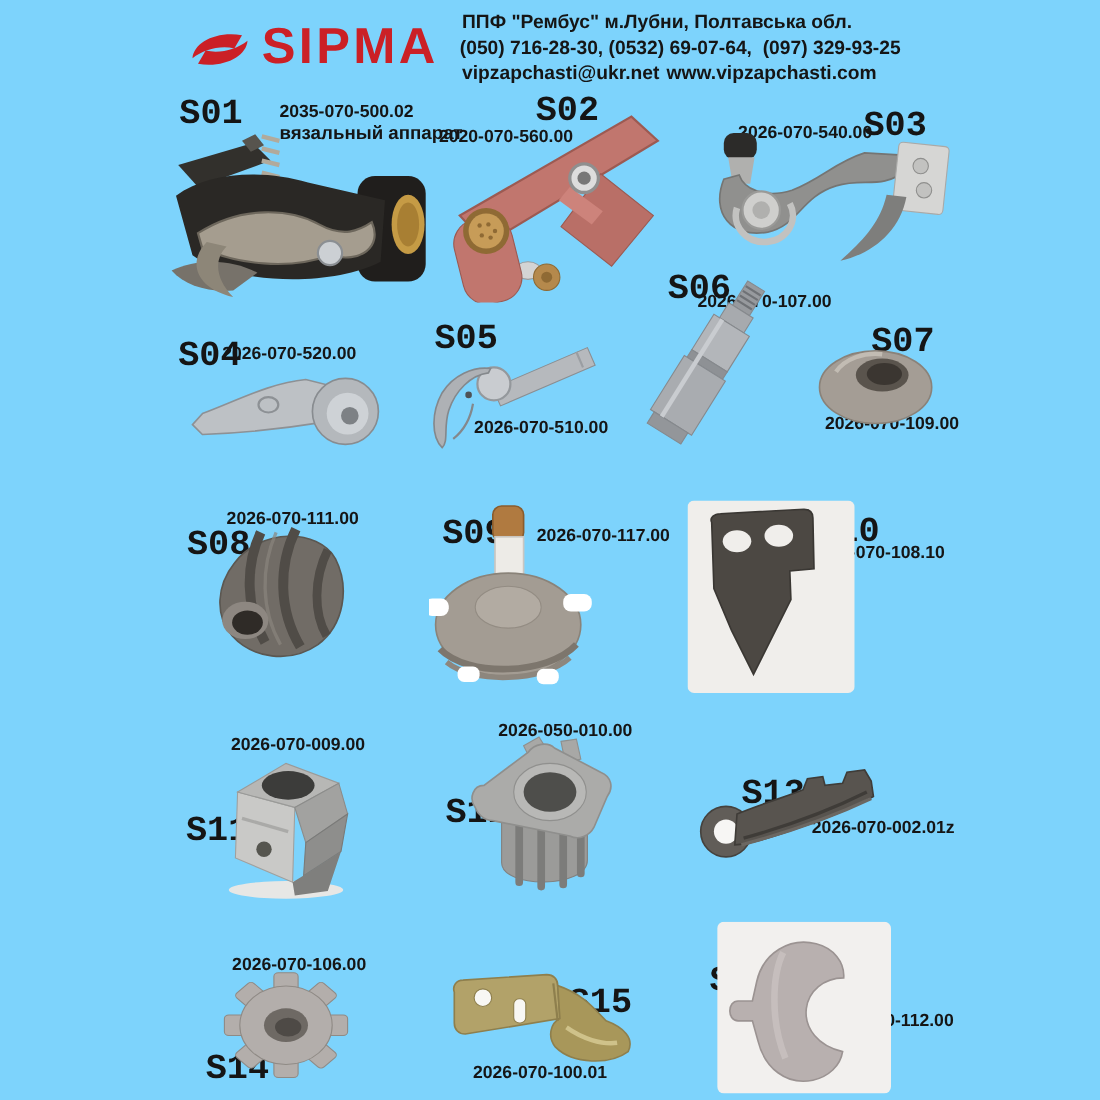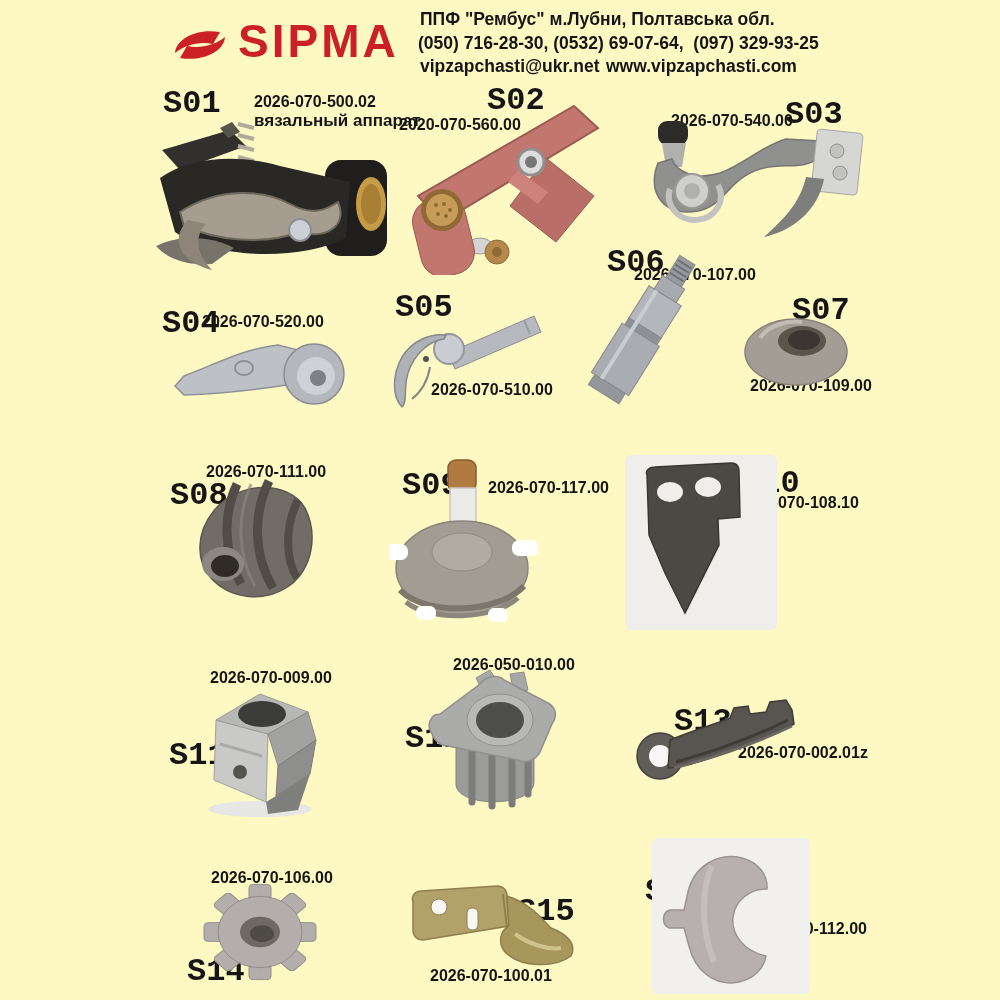--- a/index.html
+++ b/index.html
@@ -1,16 +1,16 @@
 <!DOCTYPE html>
 <html><head>
 <meta charset="utf-8">
 <style>
   html,body{margin:0;padding:0;background:#ffffff;}
-  .page{position:relative;width:1000px;height:1000px;background:#fef9c3;
+  .page{position:relative;width:1000px;height:1000px;background:#7dd3fc;
         font-family:"Liberation Sans",sans-serif;color:#1a1a1a;overflow:hidden;}
   .abs{position:absolute;}
   .pid{font-weight:bold;font-size:32px;line-height:1;color:#151515;font-family:Liberation Mono, monospace;}
   .pcode{font-weight:bold;font-size:16px;line-height:1.1;color:#151515;white-space:pre;}
   .pnote{font-weight:bold;font-size:17px;line-height:1.1;color:#151515;text-align:center;}
   .hline{font-weight:bold;font-size:17.5px;line-height:1.2;color:#151515;white-space:pre;}
   .logo-text{font-weight:bold;font-size:46px;line-height:1;color:#cb2026;letter-spacing:3px;}
   svg{display:block;}
 </style>
 </head>
@@ -26,21 +26,21 @@
     <span class="abs logo-text" style="left:238px;top:18px">SIPMA</span>
 
     <span class="abs hline" style="left:420px;top:9px">ППФ "Рембус" м.Лубни, Полтавська обл.</span>
     <span class="abs hline" style="left:418px;top:33px">(050) 716-28-30, (0532) 69-07-64,  (097) 329-93-25</span>
     <span class="abs hline" style="left:420px;top:56px">vipzapchasti@ukr.net</span>
     <span class="abs hline" style="left:606px;top:56px">www.vipzapchasti.com</span>
   </div>
 
   <div>
     <span class="abs pid" style="left:163px;top:88px">S01</span>
-    <span class="abs pcode" style="left:254px;top:93px">2026-070-500.02</span>
+    <span class="abs pcode" style="left:254px;top:93px">2035-070-500.02</span>
     <span class="abs pnote" style="left:254px;top:112px">вязальный аппарат</span>
     <svg class="abs" style="left:150px;top:120px" width="245" height="152" viewBox="0 0 245 152">
       <path d="M12,30 L80,10 L96,26 L30,50 Z" fill="#32302c"></path>
       <path d="M70,8 l12,-6 8,10 -12,6 Z" fill="#57544e"></path>
       <path d="M88,4 l16,4 m-16,7 l16,4 m-16,7 l16,4 m-16,7 l16,4" stroke="#b1aa9c" stroke-width="4" fill="none"></path>
       <rect x="175" y="40" width="62" height="96" rx="16" fill="#201e1c"></rect>
       <ellipse cx="221" cy="84" rx="15" ry="27" fill="#c59b45"></ellipse>
       <ellipse cx="221" cy="84" rx="10" ry="20" fill="#a87f33"></ellipse>
       <path d="M10,58 C40,36 90,34 130,46 L200,62 L196,118 C150,142 60,138 25,112 Z" fill="#2a2825"></path>
       <path d="M6,126 C30,114 62,116 84,128 L62,144 C40,146 18,140 6,126 Z" fill="#77726a"></path>

